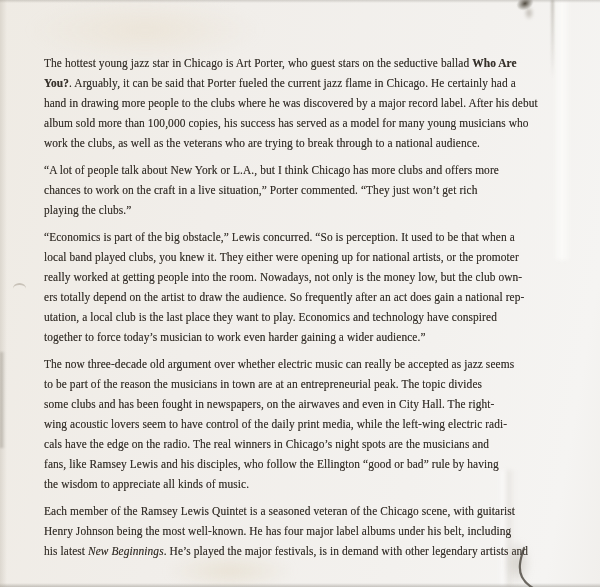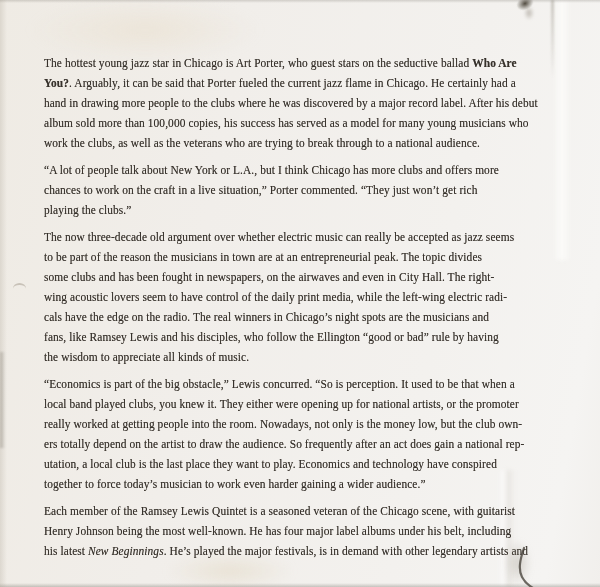--- a/index.html
+++ b/index.html
@@ -72,36 +72,36 @@
       <div class="ln" style="transform: scaleX(0.845);"><span>work the clubs, as well as the veterans who are trying to break through to a national audience.</span></div>
     </div>
 
     <div class="para">
       <div class="ln" style="transform: scaleX(0.845);"><span>“A lot of people talk about New York or L.A., but I think Chicago has more clubs and offers more</span></div>
       <div class="ln" style="transform: scaleX(0.845);"><span>chances to work on the craft in a live situation,” Porter commented. “They just won’t get rich</span></div>
       <div class="ln" style="transform: scaleX(0.845);"><span>playing the clubs.”</span></div>
     </div>
 
     <div class="para">
+      <div class="ln" style="transform: scaleX(0.845);"><span>“Economics is part of the big obstacle,” Lewis concurred. “So is perception. It used to be that when a</span></div>
+      <div class="ln" style="transform: scaleX(0.845);"><span>local band played clubs, you knew it. They either were opening up for national artists, or the promoter</span></div>
+      <div class="ln" style="transform: scaleX(0.845);"><span>really worked at getting people into the room. Nowadays, not only is the money low, but the club own-</span></div>
+      <div class="ln" style="transform: scaleX(0.845);"><span>ers totally depend on the artist to draw the audience. So frequently after an act does gain a national rep-</span></div>
+      <div class="ln" style="transform: scaleX(0.845);"><span>utation, a local club is the last place they want to play. Economics and technology have conspired</span></div>
+      <div class="ln" style="transform: scaleX(0.845);"><span>together to force today’s musician to work even harder gaining a wider audience.”</span></div>
+    </div>
+
+    <div class="para">
       <div class="ln" style="transform: scaleX(0.845);"><span>The now three-decade old argument over whether electric music can really be accepted as jazz seems</span></div>
       <div class="ln" style="transform: scaleX(0.845);"><span>to be part of the reason the musicians in town are at an entrepreneurial peak. The topic divides</span></div>
       <div class="ln" style="transform: scaleX(0.845);"><span>some clubs and has been fought in newspapers, on the airwaves and even in City Hall. The right-</span></div>
       <div class="ln" style="transform: scaleX(0.845);"><span>wing acoustic lovers seem to have control of the daily print media, while the left-wing electric radi-</span></div>
       <div class="ln" style="transform: scaleX(0.845);"><span>cals have the edge on the radio. The real winners in Chicago’s night spots are the musicians and</span></div>
       <div class="ln" style="transform: scaleX(0.845);"><span>fans, like Ramsey Lewis and his disciples, who follow the Ellington “good or bad” rule by having</span></div>
       <div class="ln" style="transform: scaleX(0.845);"><span>the wisdom to appreciate all kinds of music.</span></div>
-    </div>
-
-    <div class="para">
-      <div class="ln" style="transform: scaleX(0.845);"><span>“Economics is part of the big obstacle,” Lewis concurred. “So is perception. It used to be that when a</span></div>
-      <div class="ln" style="transform: scaleX(0.845);"><span>local band played clubs, you knew it. They either were opening up for national artists, or the promoter</span></div>
-      <div class="ln" style="transform: scaleX(0.845);"><span>really worked at getting people into the room. Nowadays, not only is the money low, but the club own-</span></div>
-      <div class="ln" style="transform: scaleX(0.845);"><span>ers totally depend on the artist to draw the audience. So frequently after an act does gain a national rep-</span></div>
-      <div class="ln" style="transform: scaleX(0.845);"><span>utation, a local club is the last place they want to play. Economics and technology have conspired</span></div>
-      <div class="ln" style="transform: scaleX(0.845);"><span>together to force today’s musician to work even harder gaining a wider audience.”</span></div>
     </div>
 
     <div class="para">
       <div class="ln" style="transform: scaleX(0.845);"><span>Each member of the Ramsey Lewis Quintet is a seasoned veteran of the Chicago scene, with guitarist</span></div>
       <div class="ln" style="transform: scaleX(0.845);"><span>Henry Johnson being the most well-known. He has four major label albums under his belt, including</span></div>
       <div class="ln" style="transform: scaleX(0.845);"><span>his latest </span><span class="i">New Beginnings</span><span>. He’s played the major festivals, is in demand with other legendary artists and</span></div>
     </div>
 
   </div>
 

